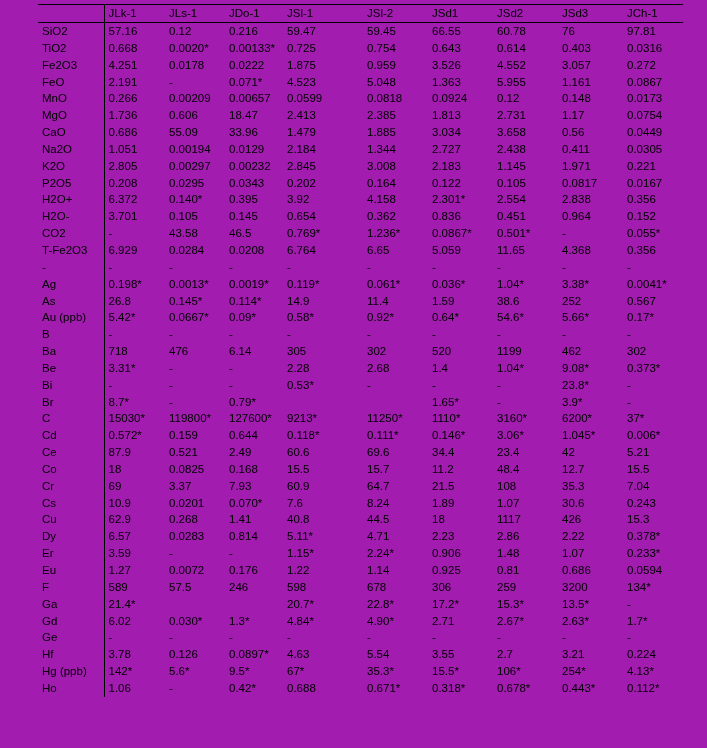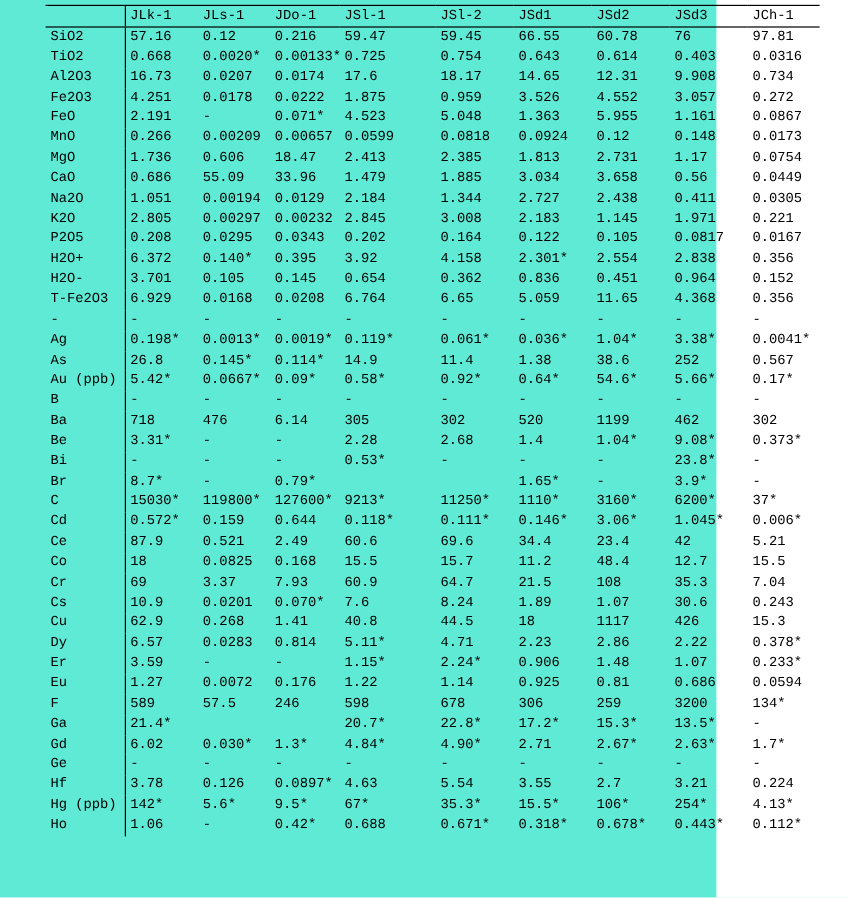--- a/index.html
+++ b/index.html
@@ -5,24 +5,24 @@
   html, body {
     margin: 0;
     padding: 0;
     background: #ffffff;
     width: 707px;
     height: 748px;
     overflow: hidden;
   }
   #page {
     position: relative;
-    width: 597px;
+    width: 707px;
     height: 748px;
-    background: #5eead4;
-    font-family: Liberation Mono, monospace;
+    background: #a21caf;
+    font-family: Liberation Sans, sans-serif;
     font-size: 11.5px;
     color: #000000;
   }
   table.data {
     position: absolute;
     left: 38px;
     top: 4px;
     width: 645px;
     border-collapse: collapse;
     table-layout: fixed;
@@ -99,32 +99,20 @@
           <td>0.0020*</td>
           <td>0.00133*</td>
           <td>0.725</td>
           <td>0.754</td>
           <td>0.643</td>
           <td>0.614</td>
           <td>0.403</td>
           <td>0.0316</td>
         </tr>
         <tr>
-          <td>Al2O3</td>
-          <td class="vline">16.73</td>
-          <td>0.0207</td>
-          <td>0.0174</td>
-          <td>17.6</td>
-          <td>18.17</td>
-          <td>14.65</td>
-          <td>12.31</td>
-          <td>9.908</td>
-          <td>0.734</td>
-        </tr>
-        <tr>
           <td>Fe2O3</td>
           <td class="vline">4.251</td>
           <td>0.0178</td>
           <td>0.0222</td>
           <td>1.875</td>
           <td>0.959</td>
           <td>3.526</td>
           <td>4.552</td>
           <td>3.057</td>
           <td>0.272</td>
@@ -231,23 +219,35 @@
           <td>0.105</td>
           <td>0.145</td>
           <td>0.654</td>
           <td>0.362</td>
           <td>0.836</td>
           <td>0.451</td>
           <td>0.964</td>
           <td>0.152</td>
         </tr>
         <tr>
+          <td>CO2</td>
+          <td class="vline">-</td>
+          <td>43.58</td>
+          <td>46.5</td>
+          <td>0.769*</td>
+          <td>1.236*</td>
+          <td>0.0867*</td>
+          <td>0.501*</td>
+          <td>-</td>
+          <td>0.055*</td>
+        </tr>
+        <tr>
           <td>T-Fe2O3</td>
           <td class="vline">6.929</td>
-          <td>0.0168</td>
+          <td>0.0284</td>
           <td>0.0208</td>
           <td>6.764</td>
           <td>6.65</td>
           <td>5.059</td>
           <td>11.65</td>
           <td>4.368</td>
           <td>0.356</td>
         </tr>
         <tr>
           <td>-</td>
@@ -273,21 +273,21 @@
           <td>3.38*</td>
           <td>0.0041*</td>
         </tr>
         <tr>
           <td>As</td>
           <td class="vline">26.8</td>
           <td>0.145*</td>
           <td>0.114*</td>
           <td>14.9</td>
           <td>11.4</td>
-          <td>1.38</td>
+          <td>1.59</td>
           <td>38.6</td>
           <td>252</td>
           <td>0.567</td>
         </tr>
         <tr>
           <td>Au (ppb)</td>
           <td class="vline">5.42*</td>
           <td>0.0667*</td>
           <td>0.09*</td>
           <td>0.58*</td>

